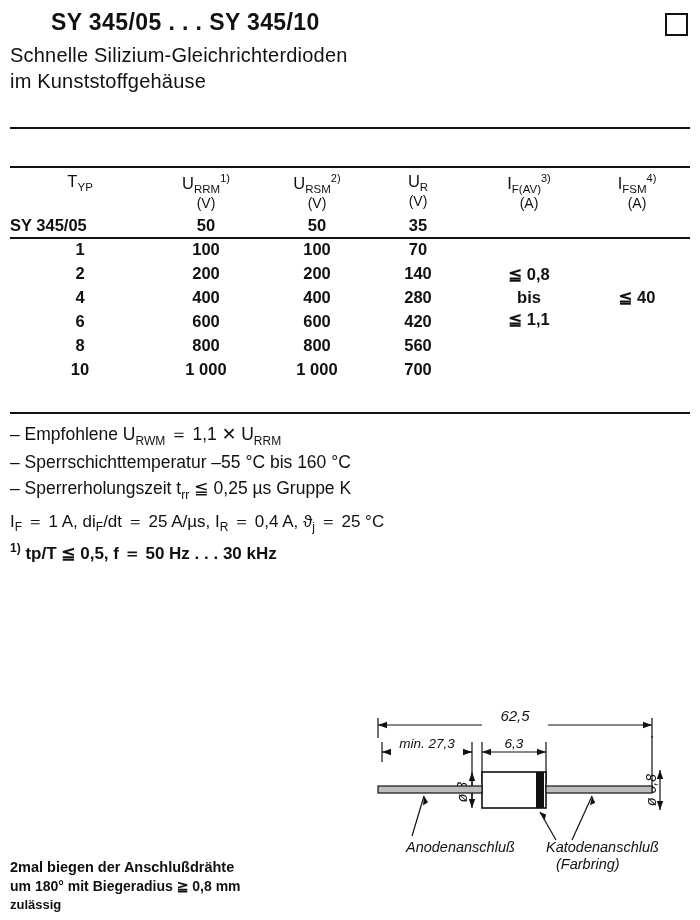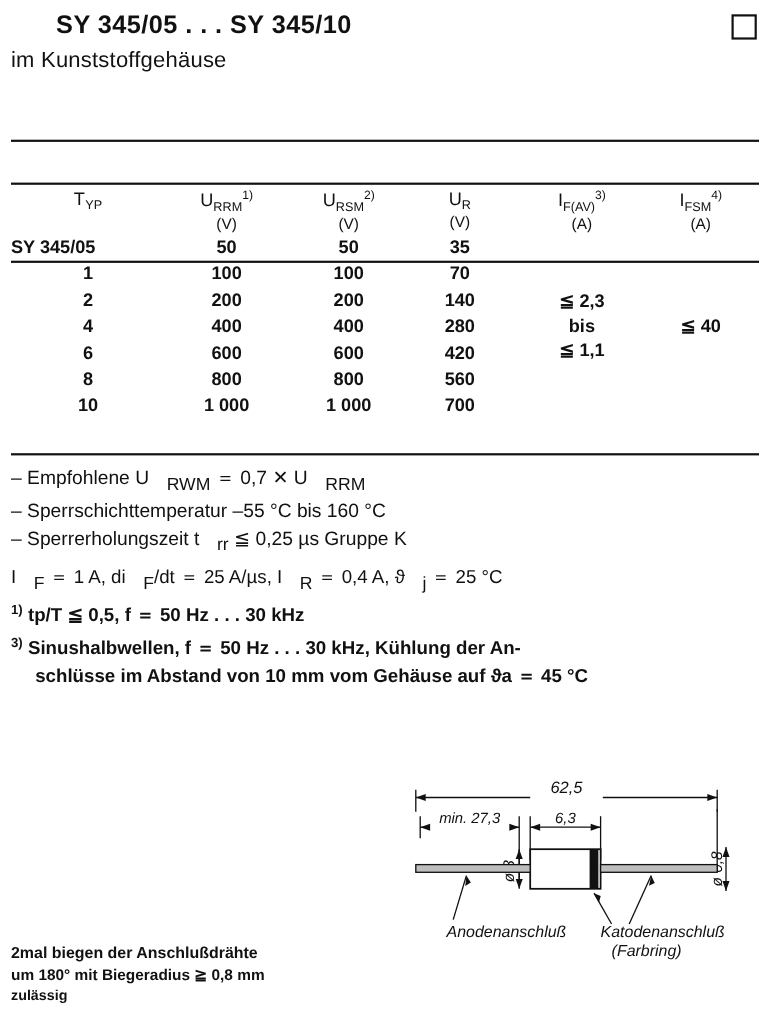--- a/index.html
+++ b/index.html
@@ -150,23 +150,22 @@
   }
   .fn .hang {
     display: block;
     padding-left: 22px;
   }
   .small-sup {
     font-size: 12px;
     vertical-align: super;
   }
   .small-sub {
-    font-size: 16px;
+    font-size: 12px;
     vertical-align: sub;
-    margin-left: 16px;
   }
 
   
   .drawing {
     position: absolute;
     left: 360px;
     top: 700px;
     width: 330px;
     height: 180px;
   }
@@ -187,20 +186,21 @@
 <body>
 
 <div class="page">
 
   <div class="title-row">
     <div class="doc-title">SY 345/05 . . . SY 345/10</div>
     <div class="corner-box"></div>
   </div>
 
   <div class="subtitle">
+    <div>Schnelle Silizium-Gleichrichterdioden</div>
     <div>im Kunststoffgehäuse</div>
   </div>
 
   <div class="rule r1"></div>
   <div class="rule r2"></div>
   <div class="rule r3"></div>
   <div class="rule r4"></div>
 
   <table class="tbl">
     <thead>
@@ -231,21 +231,21 @@
       </tr>
     </thead>
     <tbody>
       <tr>
         <td class="col-typ">SY 345/05</td>
         <td class="col-urrm">50</td>
         <td class="col-ursm">50</td>
         <td class="col-ur">35</td>
         <td class="col-ifav" rowspan="7">
           <div class="merge-cell">
-            <div>≦ 2,3</div>
+            <div>≦ 0,8</div>
             <div>bis</div>
             <div>≦ 1,1</div>
           </div>
         </td>
         <td class="col-ifsm" rowspan="7">
           <div class="merge-cell">≦ 40</div>
         </td>
       </tr>
       <tr>
         <td class="col-typ" style="text-align:center;padding-left:0;">1</td>
@@ -282,41 +282,37 @@
         <td class="col-urrm">1 000</td>
         <td class="col-ursm">1 000</td>
         <td class="col-ur">700</td>
       </tr>
     </tbody>
   </table>
 
   <div class="notes">
 
     <div class="bullet">
-      <span>– Empfohlene U</span><span class="small-sub">RWM</span><span> ＝ 0,7 ✕ U</span><span class="small-sub">RRM</span>
+      <span>– Empfohlene U</span><span class="small-sub">RWM</span><span> ＝ 1,1 ✕ U</span><span class="small-sub">RRM</span>
     </div>
 
     <div class="bullet">– Sperrschichttemperatur –55 °C bis 160 °C</div>
 
     <div class="bullet">
       <span>– Sperrerholungszeit t</span><span class="small-sub">rr</span><span> ≦ 0,25 µs Gruppe K</span>
     </div>
 
     <div class="cond-line">
       <span>I</span><span class="small-sub">F</span><span> ＝ 1 A, di</span><span class="small-sub">F</span><span>/dt ＝ 25 A/µs, I</span><span class="small-sub">R</span><span> ＝ 0,4 A, </span><span>ϑ</span><span class="small-sub">j</span><span> ＝ 25 °C</span>
     </div>
 
     <div class="fn">
       <span class="small-sup">1)</span><span> tp/T ≦ 0,5, f ＝ 50 Hz . . . 30 kHz</span>
     </div>
 
-    <div class="fn just">
-      <span class="small-sup">3)</span><span> Sinushalbwellen,   f ＝ 50 Hz . . . 30 kHz,   Kühlung   der   An-</span>
-      <span class="hang">schlüsse im Abstand von 10 mm vom Gehäuse auf ϑa ＝ 45 °C</span>
-    </div>
 
   </div>
 
   <div class="drawing">
     <svg width="330" height="180" viewBox="0 0 330 180">
 
       <g stroke="#111" stroke-width="1.2" fill="none">
         <line x1="18" y1="18" x2="18" y2="38"></line>
         <line x1="292" y1="18" x2="292" y2="38"></line>
         <line x1="18" y1="25" x2="122" y2="25"></line>

